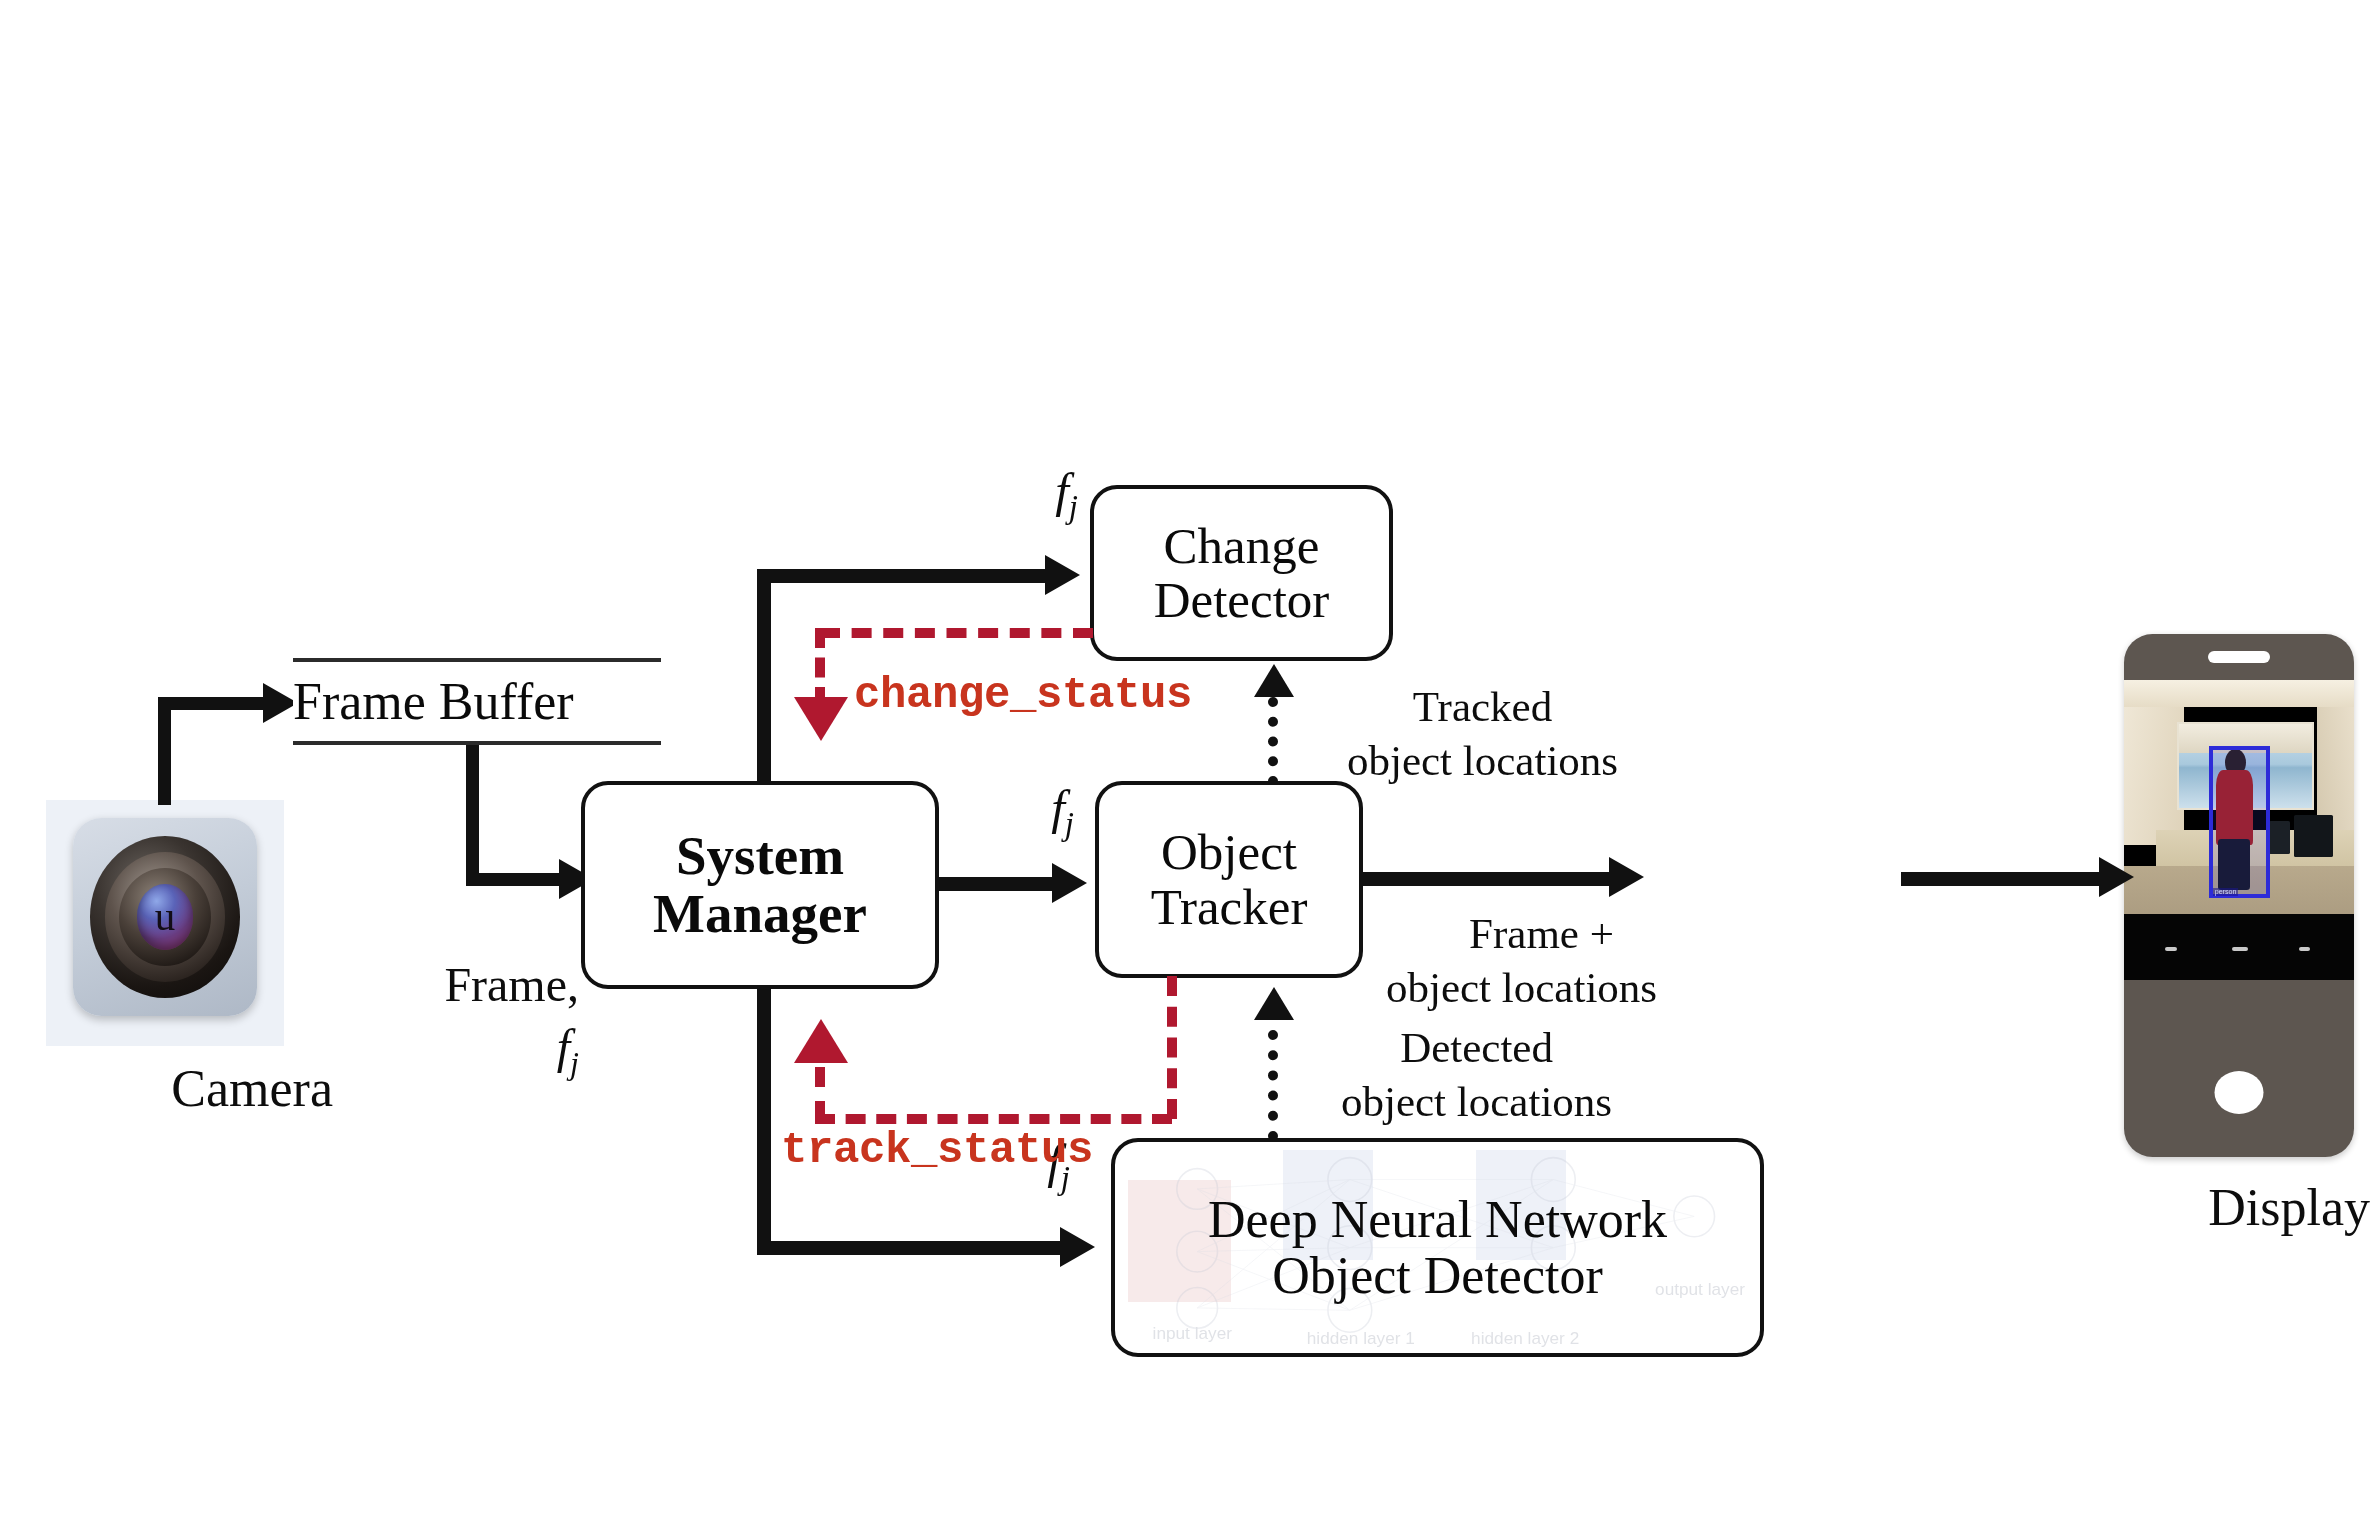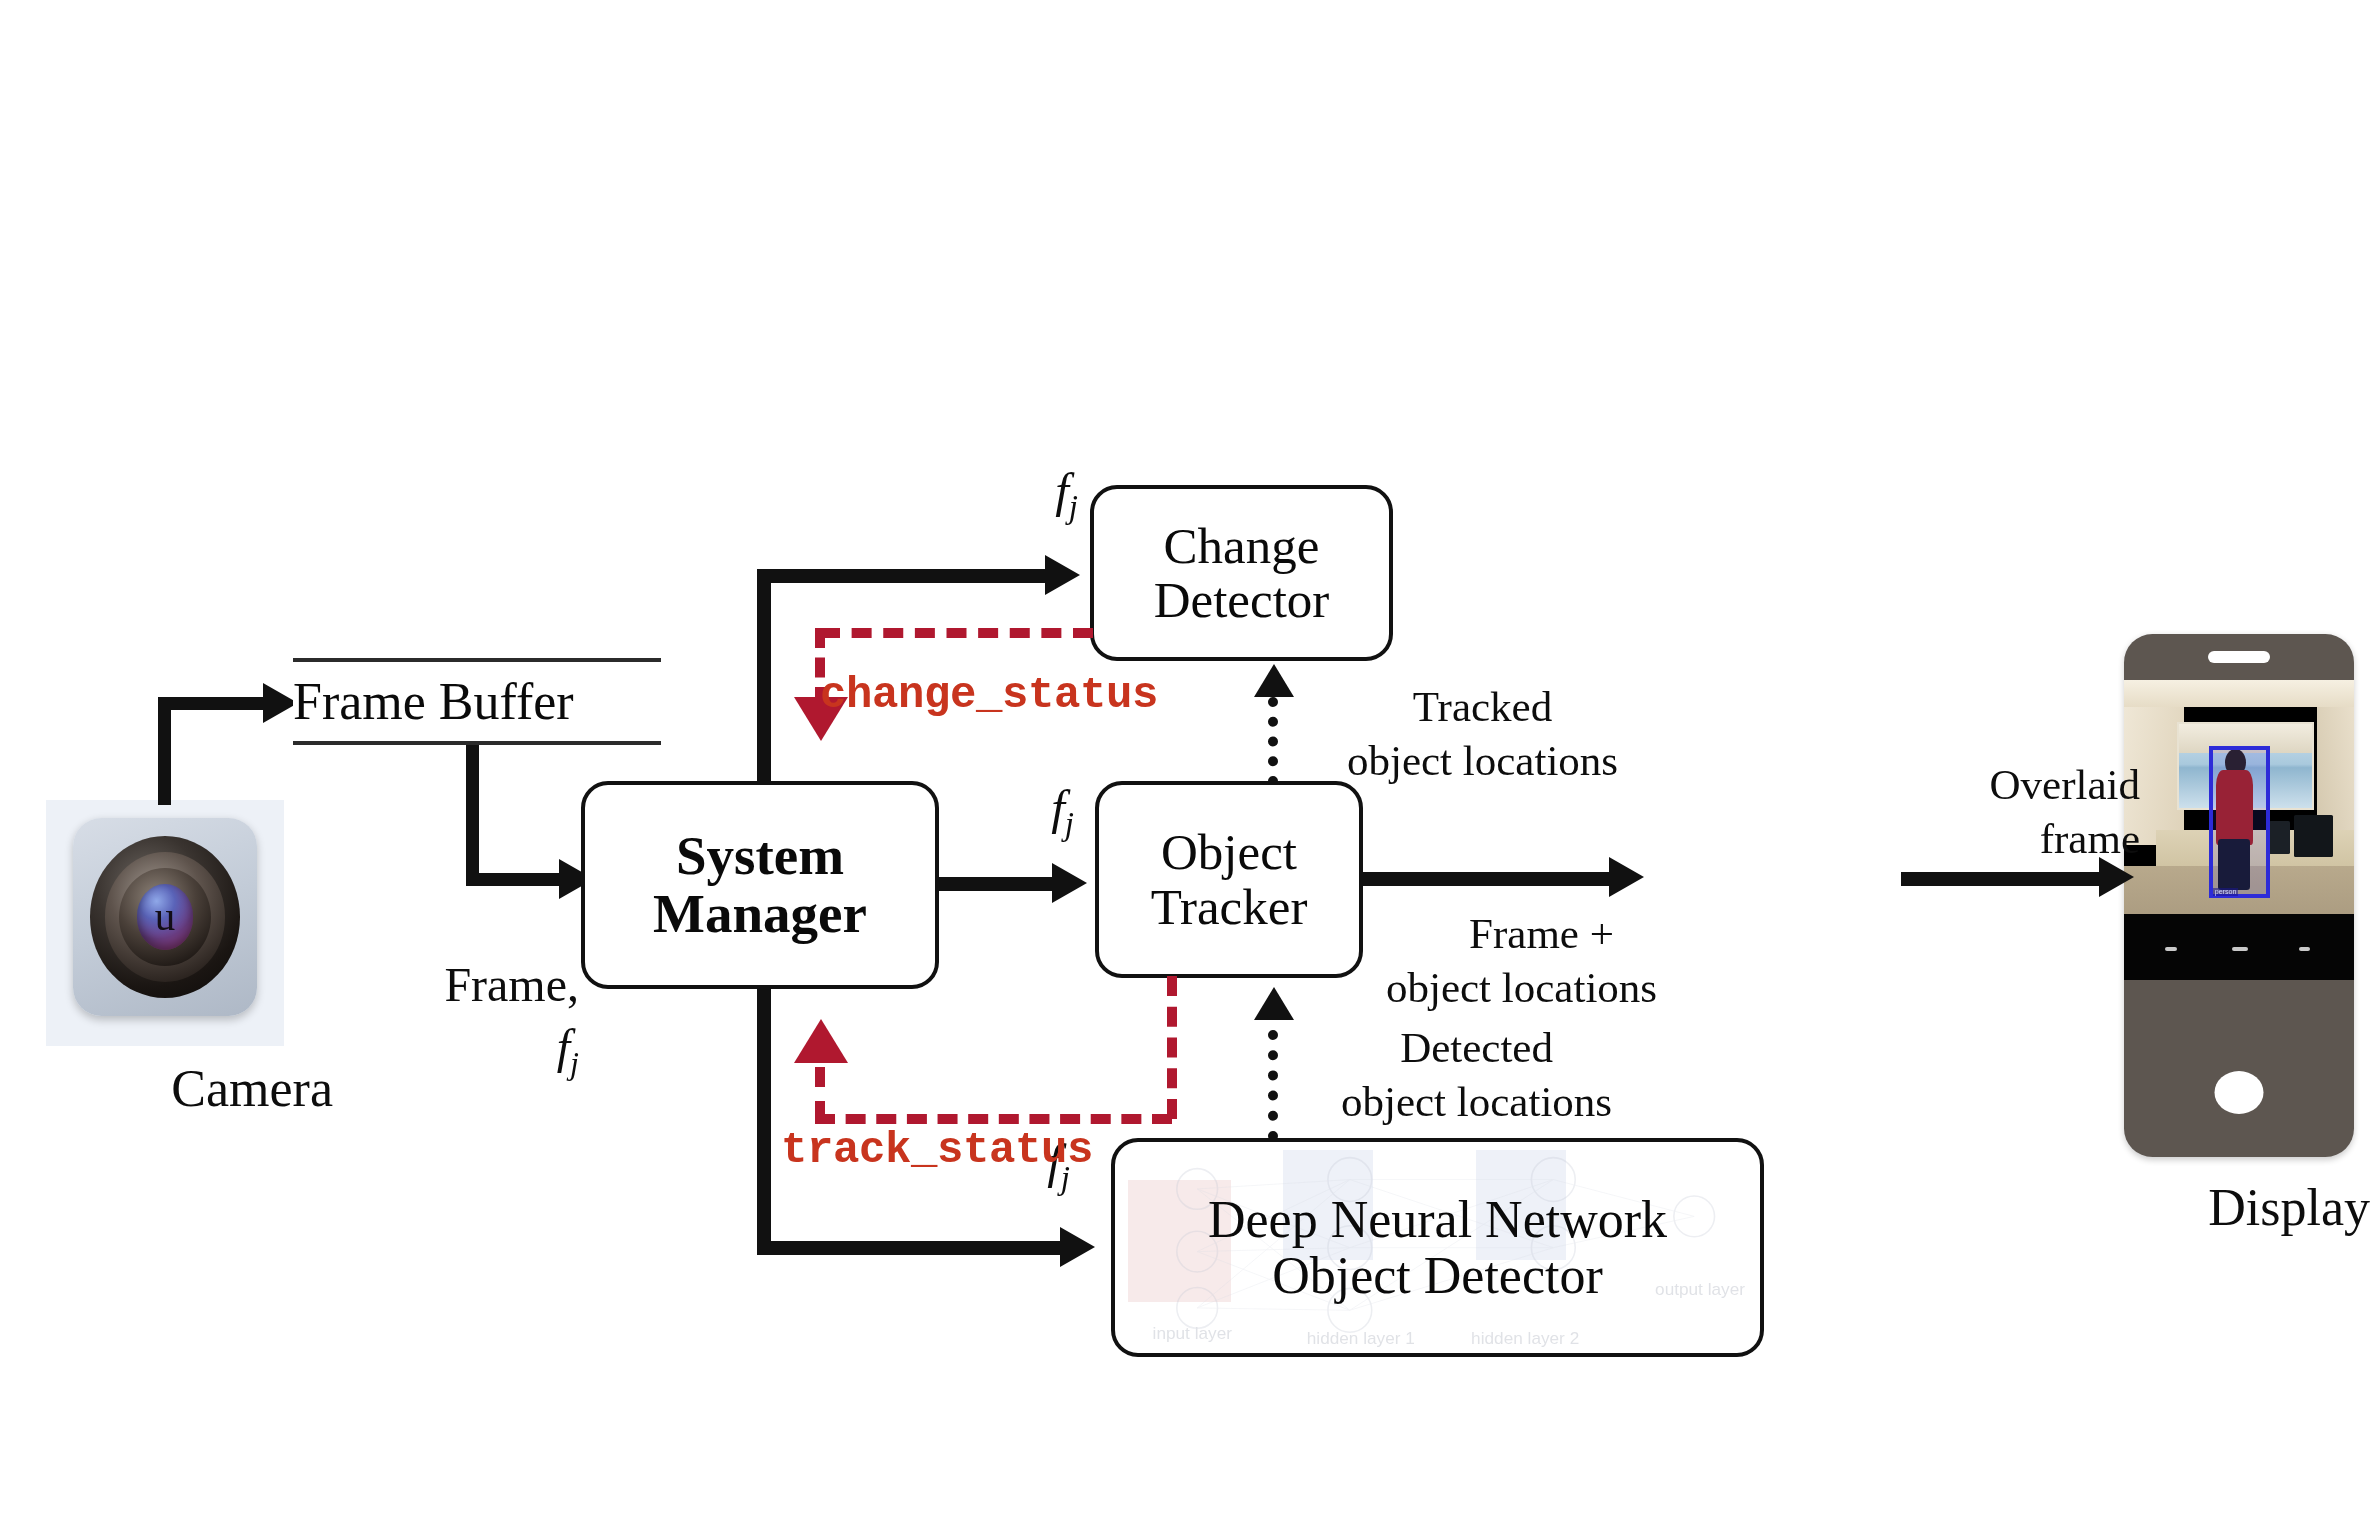--- a/index.html
+++ b/index.html
@@ -263,42 +263,38 @@
     </svg>
     <div class="dnn-text">
       <span>Deep Neural Network</span>
       <span>Object Detector</span>
     </div>
   </div>
 
   <div class="rdash-h" style="left:820px;top:628px;width:273px;"></div>
   <div class="rdash-v" style="left:815px;top:628px;height:79px;"></div>
   <div class="rar-d" style="left:794px;top:697px;"></div>
-  <div class="code" style="left:820px;top:670px;font-size:44px;color:#C8341E;">change_status</div>
+  <div class="code" style="left:854px;top:670px;font-size:44px;color:#C8341E;">change_status</div>
 
   <div class="rdash-v" style="left:1167px;top:976px;height:143px;"></div>
   <div class="rdash-h" style="left:815px;top:1114px;width:357px;"></div>
   <div class="rdash-v" style="left:815px;top:1067px;height:54px;"></div>
   <div class="rar-u" style="left:794px;top:1019px;"></div>
   <div class="code" style="left:781px;top:1125px;font-size:44px;color:#C8341E;">track_status</div>
 
   <div class="hl" style="left:1361px;top:872px;width:254px;height:13.5px;"></div>
   <div class="ar-r" style="left:1609px;top:857px;"></div>
   <div class="lbl" style="left:1426px;top:910px;font-size:43px;">
     <div style="text-align:center;">Frame +</div>
     <div style="margin-top:6.3px;margin-left:-40px;">object locations</div>
   </div>
 
 
   <div class="hl" style="left:1901px;top:872px;width:204px;height:13.5px;"></div>
   <div class="ar-r" style="left:2099px;top:857px;"></div>
-  <div class="lbl c" style="left:1918px;top:761px;width:222px;font-size:43px;">
-    <div>Overlaid</div>
-    <div style="margin-top:6.3px;">frame</div>
-  </div>
 
   <div class="phone" style="left:2124px;top:634px;width:230px;height:523px;">
     <div class="phone-speaker" style="left:50%;top:17.4px;transform:translateX(-50%);width:62px;height:12px;"></div>
     <div class="phone-screen" style="left:0px;top:46px;width:230px;height:300px;">
       <div class="scene" style="height:100%;">
         <div class="s-ceil"></div>
         <div class="s-wallL"></div>
         <div class="s-wallR"></div>
         <div class="s-win">
           <div class="s-blind"></div>

